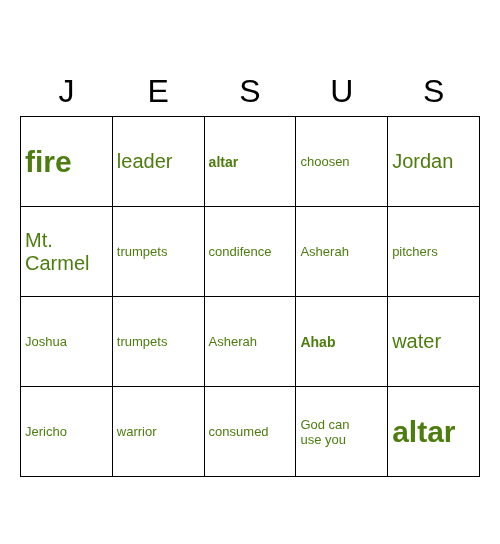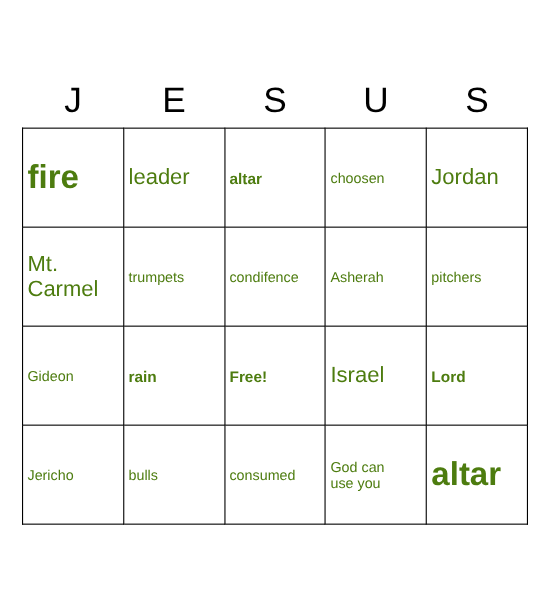--- a/index.html
+++ b/index.html
@@ -61,27 +61,27 @@
         <td class="size-md">Jordan</td>
       </tr>
       <tr>
         <td class="size-md">Mt.<br>Carmel</td>
         <td class="size-sm">trumpets</td>
         <td class="size-sm">condifence</td>
         <td class="size-sm">Asherah</td>
         <td class="size-sm">pitchers</td>
       </tr>
       <tr>
-        <td class="size-sm">Gideon</td>
-        <td class="size-lg">rain</td>
-        <td class="size-lg">Free!</td>
-        <td class="size-md">Israel</td>
-        <td class="size-lg">Lord</td>
+        <td class="size-sm">Joshua</td>
+        <td class="size-sm">trumpets</td>
+        <td class="size-sm">Asherah</td>
+        <td class="size-lg">Ahab</td>
+        <td class="size-md">water</td>
       </tr>
       <tr>
         <td class="size-sm">Jericho</td>
-        <td class="size-sm">bulls</td>
+        <td class="size-sm">warrior</td>
         <td class="size-sm">consumed</td>
         <td class="size-sm">God can<br>use you</td>
         <td class="size-xl">altar</td>
       </tr>
     </tbody>
 </table>
 
 </body></html>

